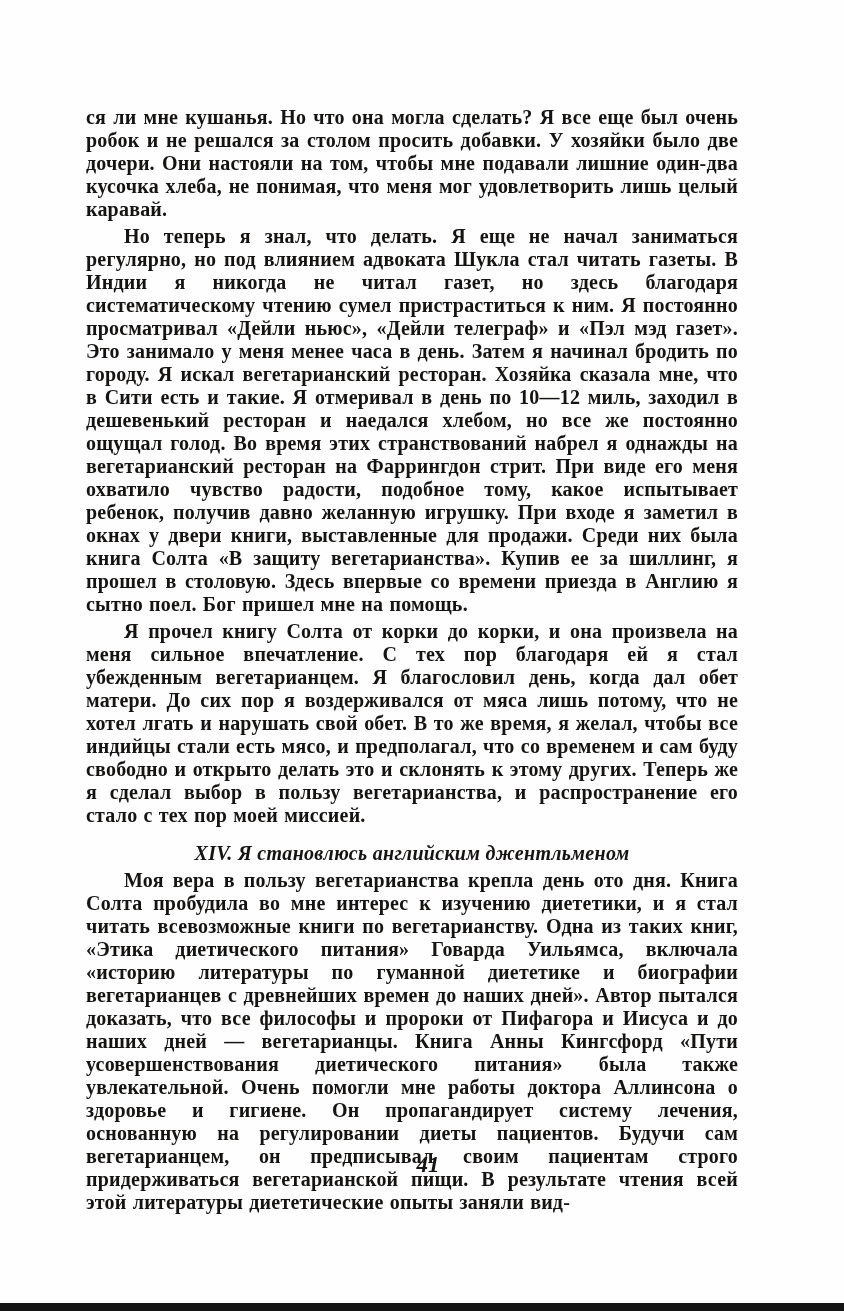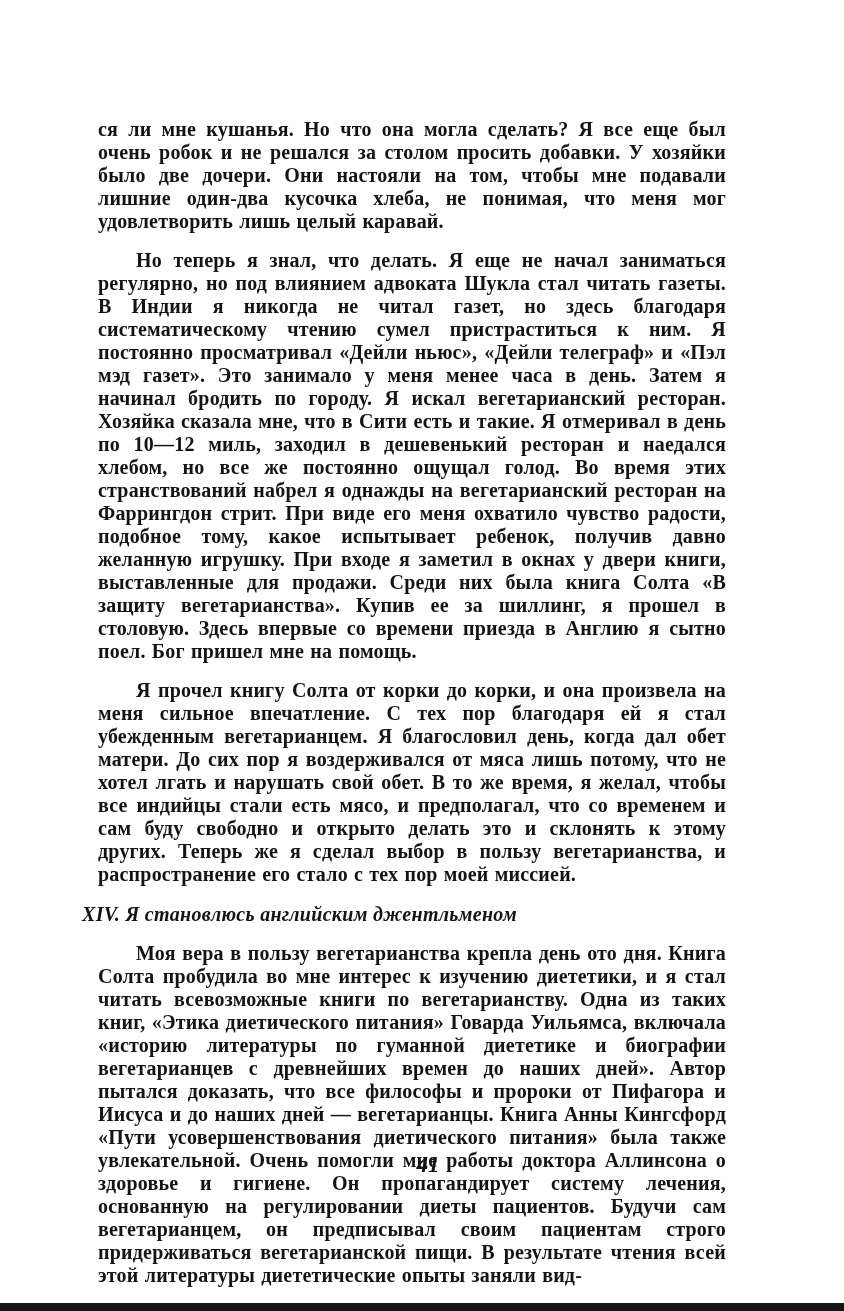--- a/index.html
+++ b/index.html
@@ -16,39 +16,39 @@
     font-family: "Liberation Serif", serif;
     color: #161412;
   }
   .text-block {
     position: absolute;
     left: 82px;
     top: 102px;
     width: 660px;
   }
   p.para {
-    margin: 16px;
+    margin: 4px;
     font-size: 20px;
     line-height: 23px;
     text-align: justify;
     text-indent: 38px;
     font-weight: 600;
     letter-spacing: 0.2px;
     word-spacing: 1px;
     hyphens: auto;
     -webkit-hyphens: auto;
   }
   p.para.no-indent {
     text-indent: 0;
   }
   h2.section-heading {
-    margin: 4px 0 2px 0;
+    margin: 14px 0 2px 0;
     font-size: 20px;
     line-height: 24px;
-    text-align: left;
+    text-align: center;
     font-style: italic;
     font-weight: bold;
     letter-spacing: 0.3px;
   }
   .page-number {
     position: absolute;
     left: 6px;
     width: 100%;
     top: 1152px;
     text-align: center;

